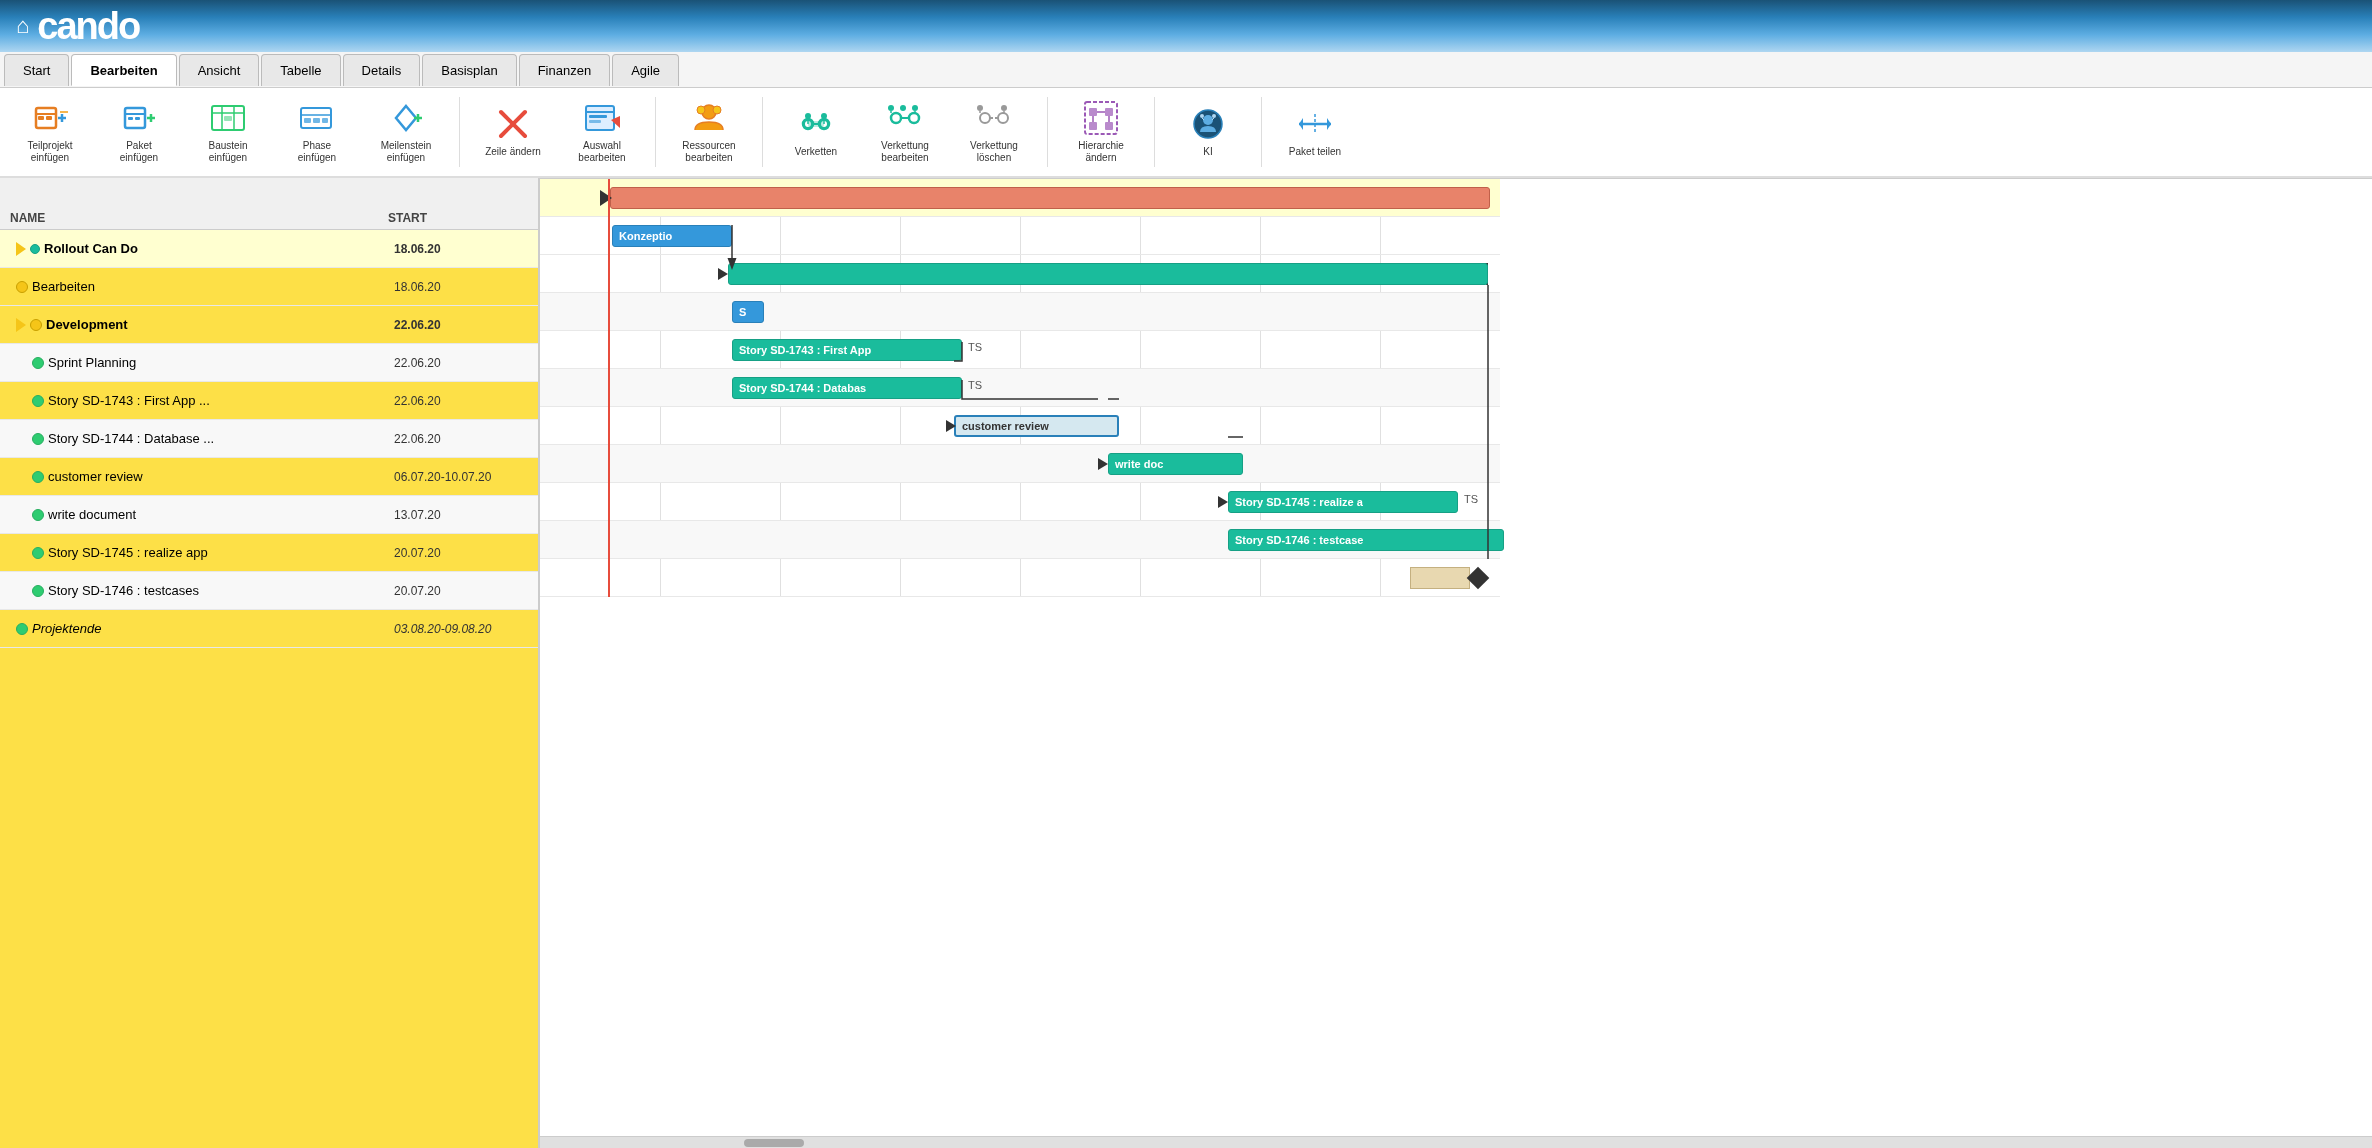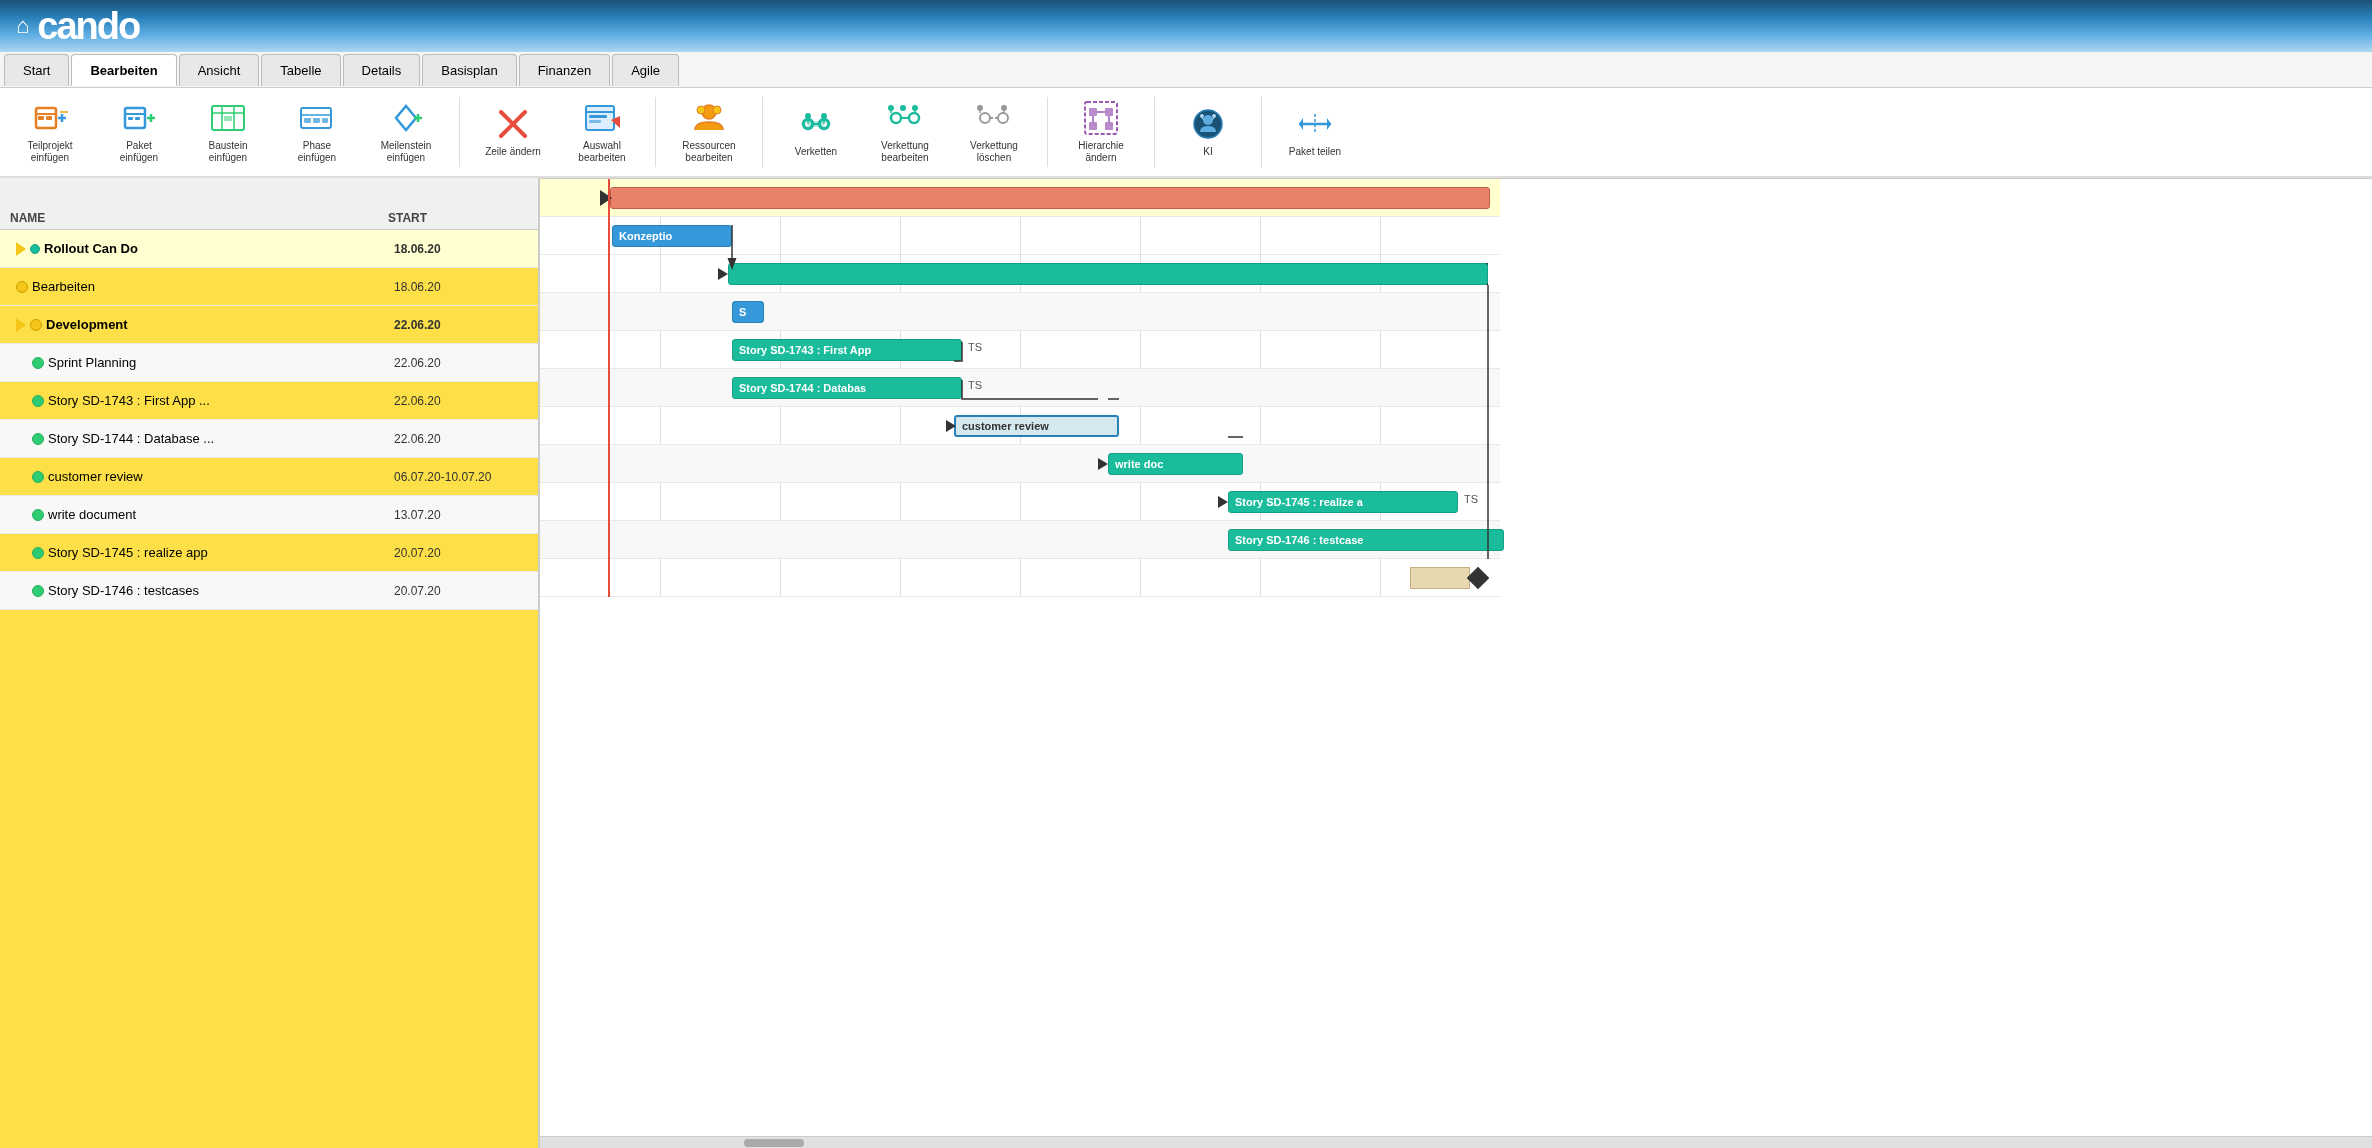--- a/index.html
+++ b/index.html
@@ -622,20 +622,27 @@
     </div>
 
     <div class="gantt-row alt">
       <div class="row-name row-indent-2">
         <span style="width:12px;height:12px;border-radius:50%;background:#2ecc71;border:1px solid #27ae60;flex-shrink:0;"></span>
         <span>Story SD-1746 : testcases</span>
       </div>
       <div class="row-start">20.07.20</div>
     </div>
 
+    <div class="gantt-row">
+      <div class="row-name row-indent-1">
+        <span style="width:12px;height:12px;border-radius:50%;background:#2ecc71;border:1px solid #27ae60;flex-shrink:0;"></span>
+        <span class="row-italic">Projektende</span>
+      </div>
+      <div class="row-start row-italic">03.08.20-09.08.20</div>
+    </div>
 
   </div>
 
   <div id="gantt-chart">
 
     <div class="timeline-header">
 
 
     </div>
 

